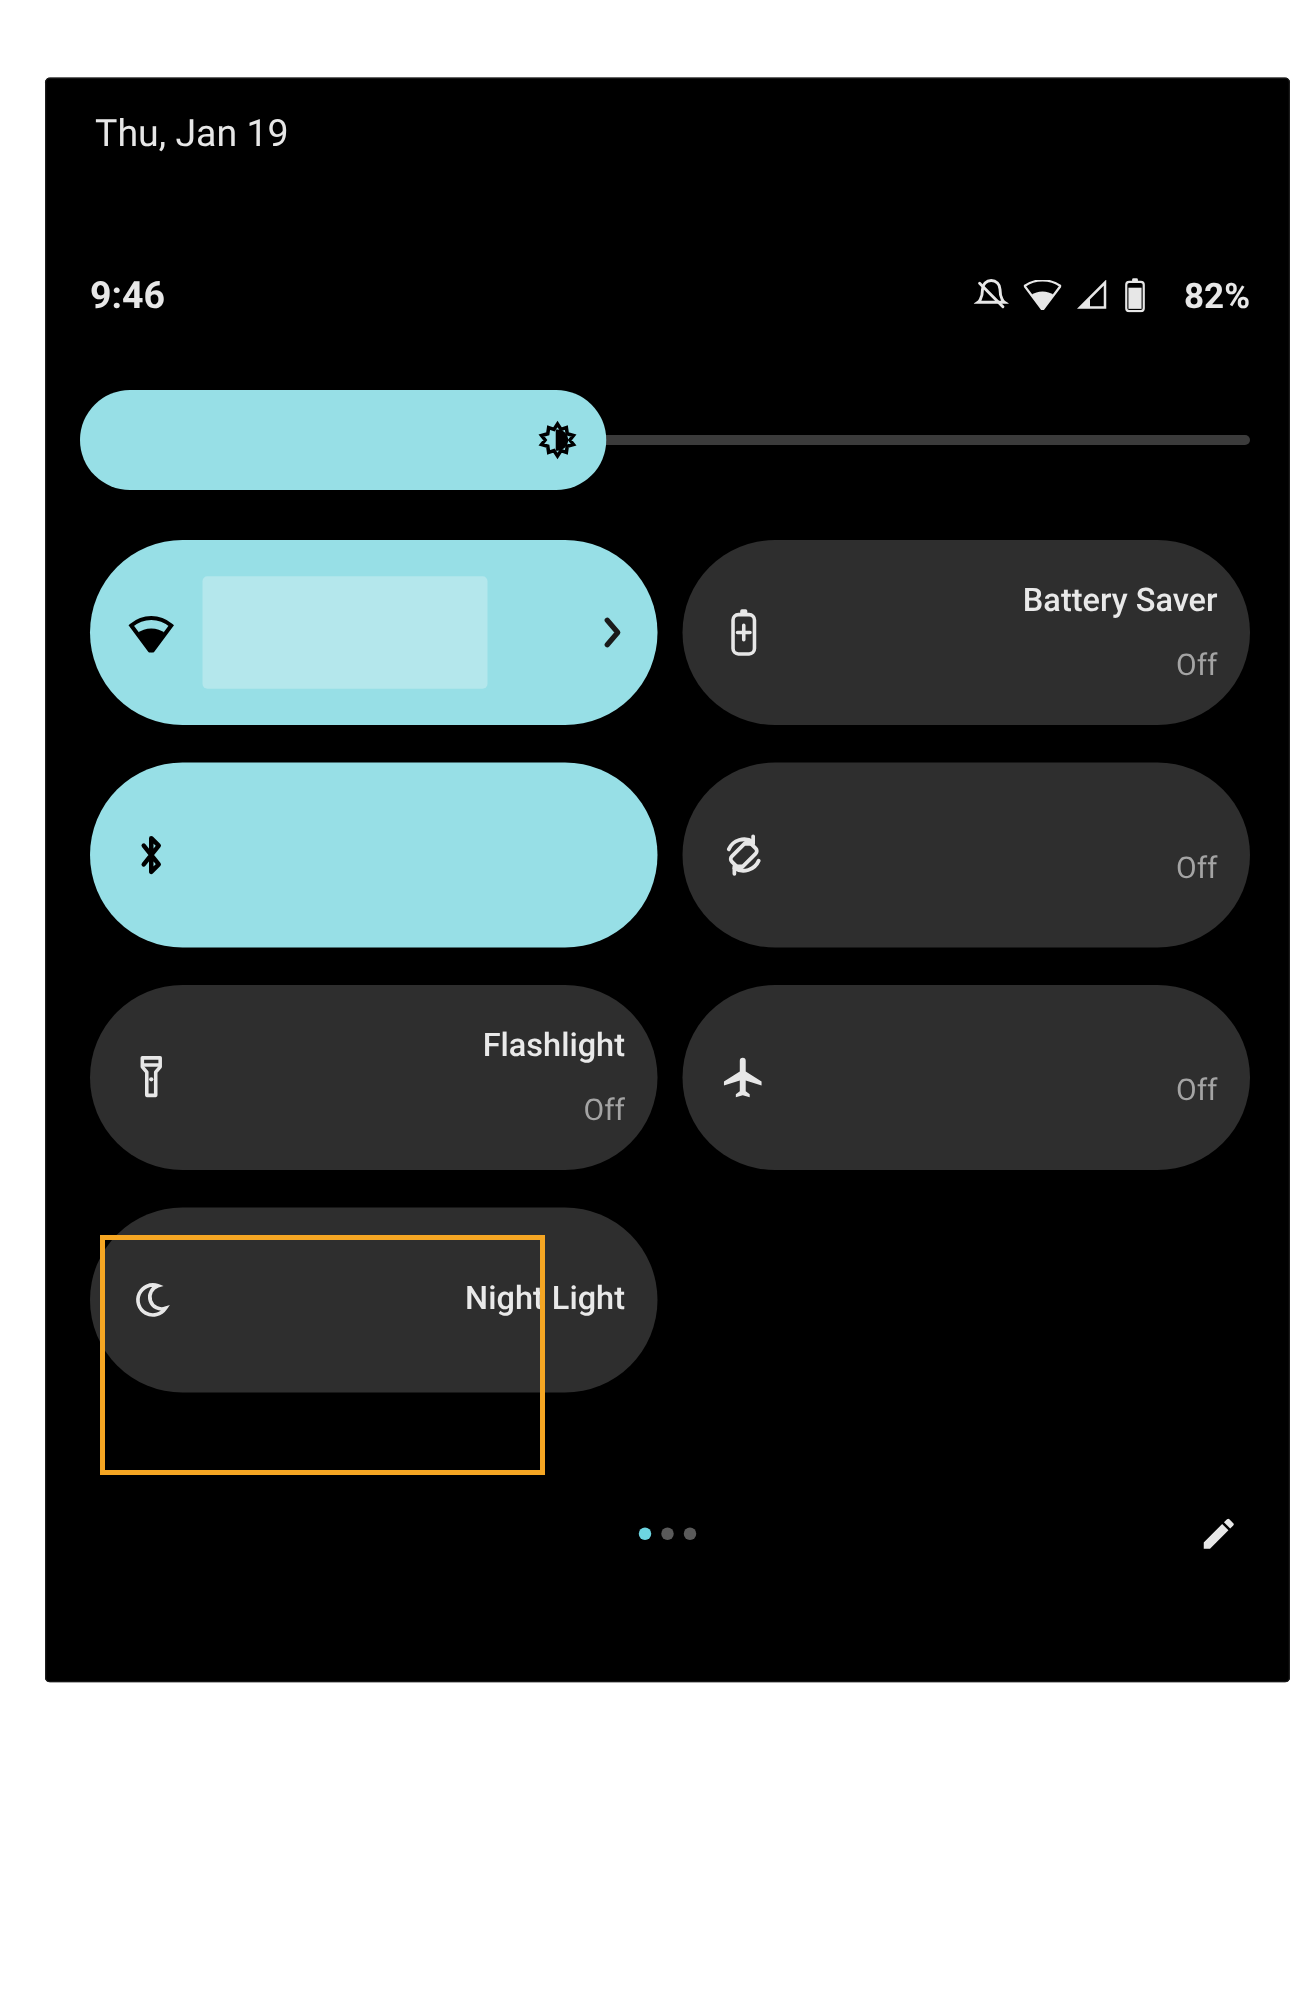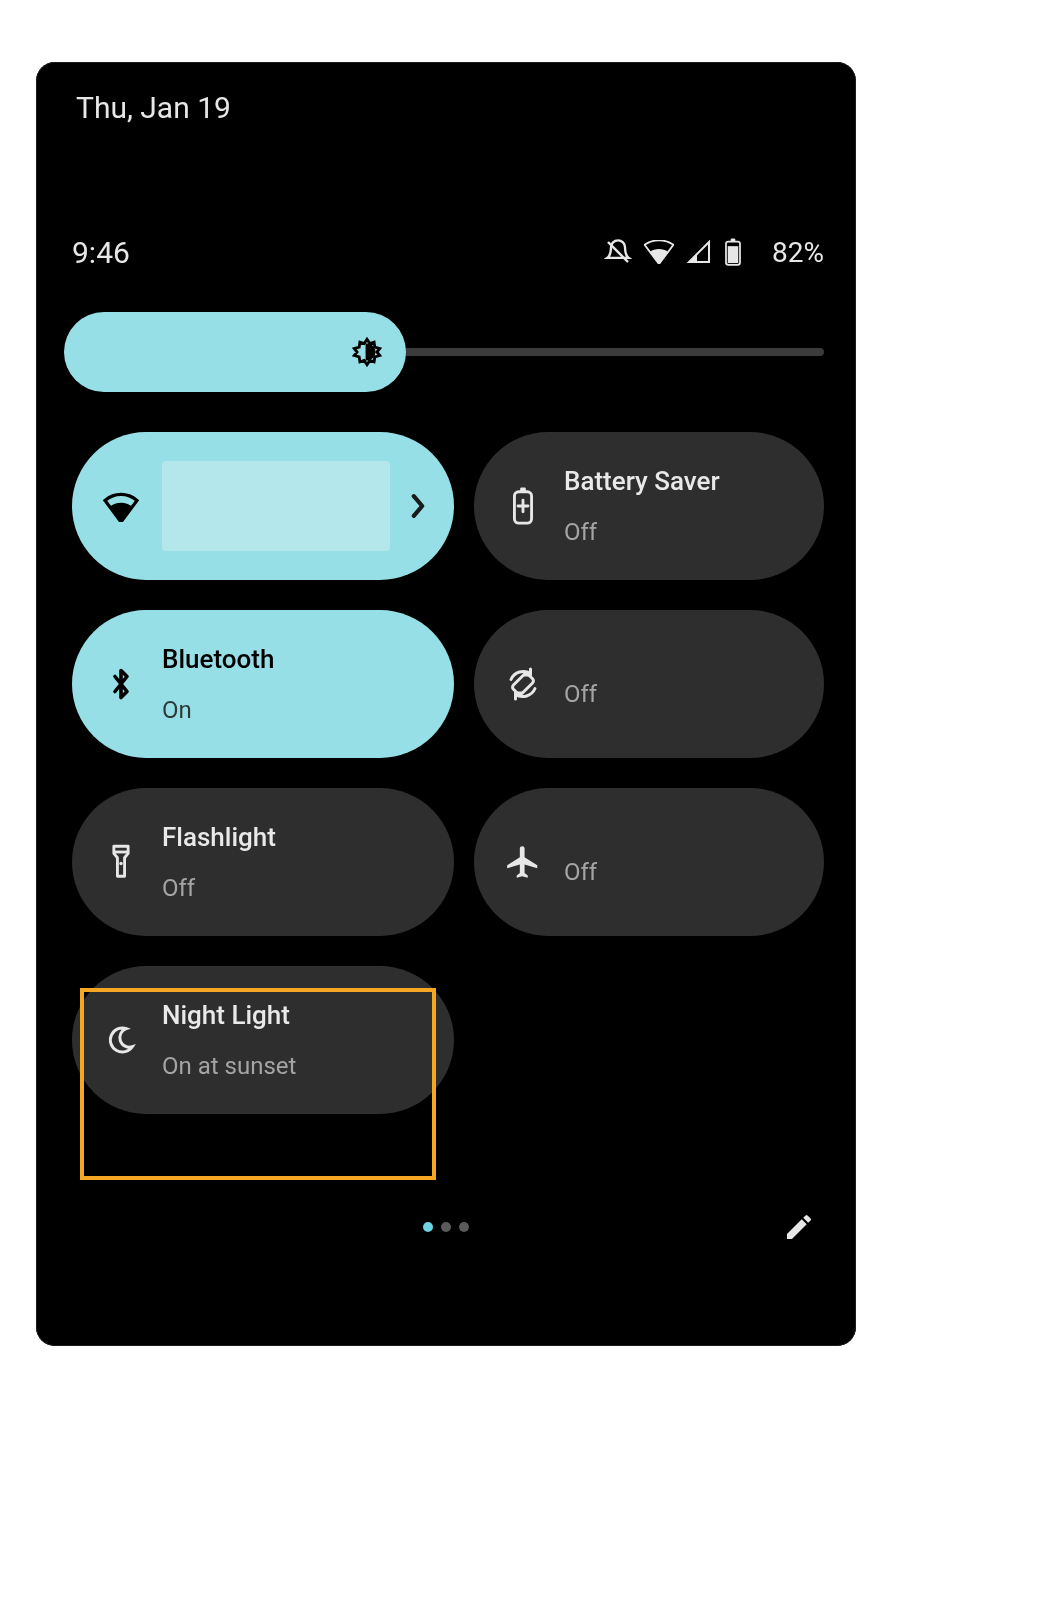--- a/index.html
+++ b/index.html
@@ -8,51 +8,53 @@
     --dark-tile:#2e2e2e;
     --dark-tile2:#323232;
     --text-light:#e9e9e9;
     --text-dim:#b9b9b9;
     --text-dark:#0b0b0b;
     --slider-track:#3b3b3b;
   }
   html,body{margin:0;padding:0;background:#fff;}
   body{font-family:Roboto, "Segoe UI", Arial, sans-serif;}
   .frame{
-    width:820px;
+    width:996px;
     height:1284px;
     margin:62px 60px 0 36px;
     background:#000;
-    border-radius:19px;
+    border-radius:4px;
     box-shadow:0 0 0 1px #1c1c1c inset;
     color:#fff;
     position:relative;
     overflow:hidden;
+    text-align:right;
   }
 
   
   .date{
     position:absolute;
     left:40px;
     top:28px;
     font-size:30px;
     color:#e7e7e7;
     font-weight:400;
   }
 
   
   .statusbar{
     position:absolute;
     left:36px;
     right:32px;
-    top:168px;
+    top:152px;
     display:flex;
     align-items:center;
     justify-content:space-between;
     height:44px;
+    font-weight:bold;
   }
   .clock{font-size:30px;color:#e7e7e7;}
   .status-icons{display:flex;align-items:center;gap:12px;}
   .status-icons svg{display:block;}
   .battery-pct{font-size:28px;color:#e7e7e7;margin-left:18px;}
 
   
   .brightness{
     position:absolute;
     left:28px;
@@ -235,24 +237,20 @@
         <span class="tile-sub">Off</span>
       </div>
     </div>
 
     <div class="tile on">
       <div class="tile-icon">
         <svg width="28" height="36" viewBox="0 0 16 24" fill="none" stroke="#000" stroke-width="2.4" stroke-linejoin="round" stroke-linecap="round">
           <path d="M4 7 L12 17 L8 21 L8 3 L12 7 L4 17"></path>
         </svg>
       </div>
-      <div class="tile-texts">
-        <span class="tile-title">Bluetooth</span>
-        <span class="tile-sub" style="color:#1b1b1b;opacity:.85">On</span>
-      </div>
     </div>
 
     <div class="tile off">
       <div class="tile-icon">
         <svg width="36" height="36" viewBox="0 0 24 24" fill="none" stroke="#e7e7e7" stroke-width="2" stroke-linecap="round" stroke-linejoin="round">
           <rect x="8" y="5" width="8" height="14" rx="2" transform="rotate(45 12 12)"></rect>
           <path d="M4 9 a9 9 0 0 1 13 -4"></path>
           <path d="M20 15 a9 9 0 0 1 -13 4"></path>
           <path d="M17 2 l0 4 l-4 0"></path>
           <path d="M7 22 l0 -4 l4 0"></path>
@@ -290,21 +288,20 @@
 
 
     <div class="tile off">
       <div class="tile-icon">
         <svg width="32" height="32" viewBox="0 0 24 24" fill="none" stroke="#e7e7e7" stroke-width="2.2">
           <path d="M16 3.5 A9 9 0 1 0 20.5 17 A7 7 0 0 1 16 3.5 Z"></path>
         </svg>
       </div>
       <div class="tile-texts">
         <span class="tile-title">Night Light</span>
-        <span class="tile-sub">On at sunset</span>
       </div>
     </div>
 
   </div>
 
   <div class="highlight-box" style="left:44px;top:926px;width:356px;height:192px;"></div>
 
   <div class="footer">
     <div class="dots">
       <div class="dot active"></div>

